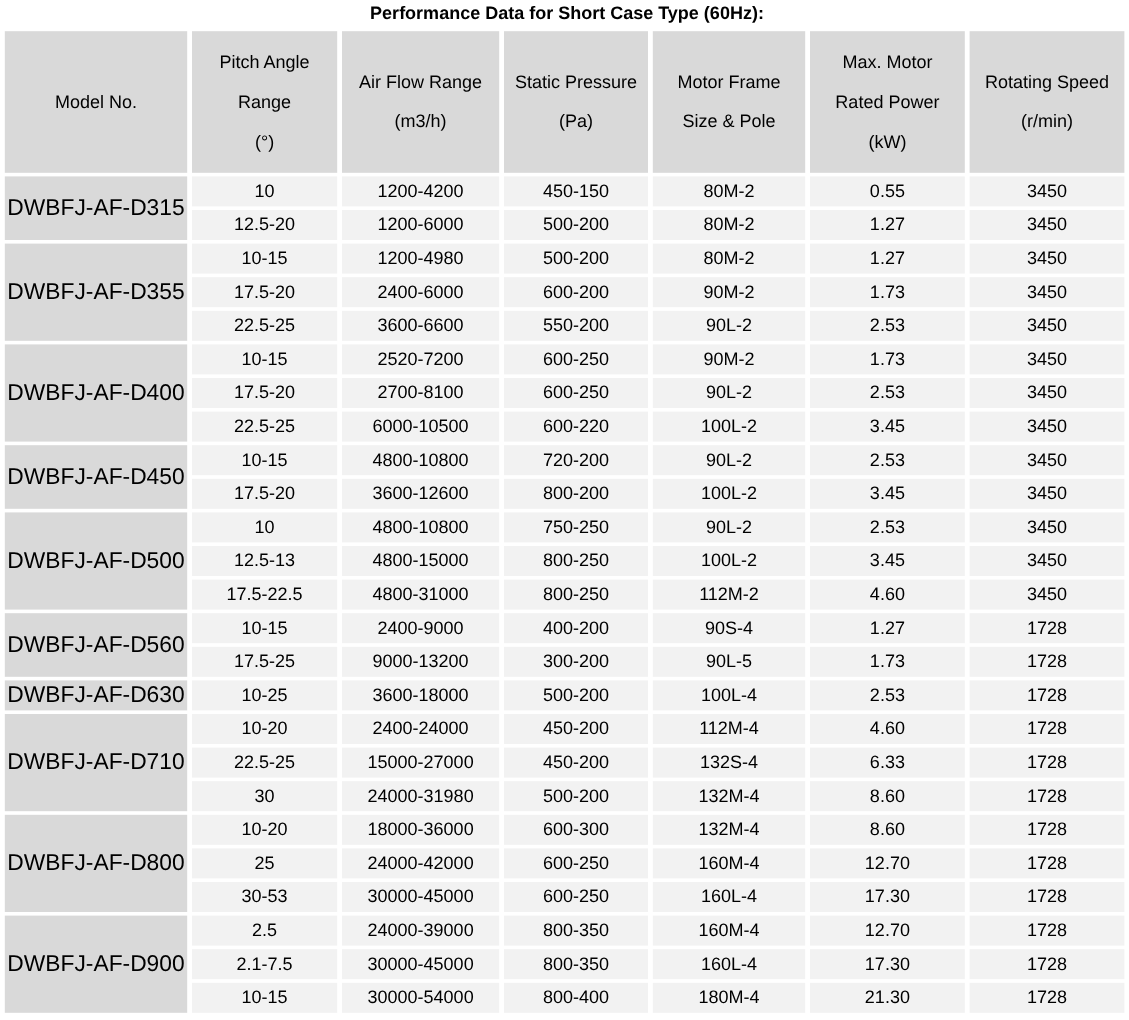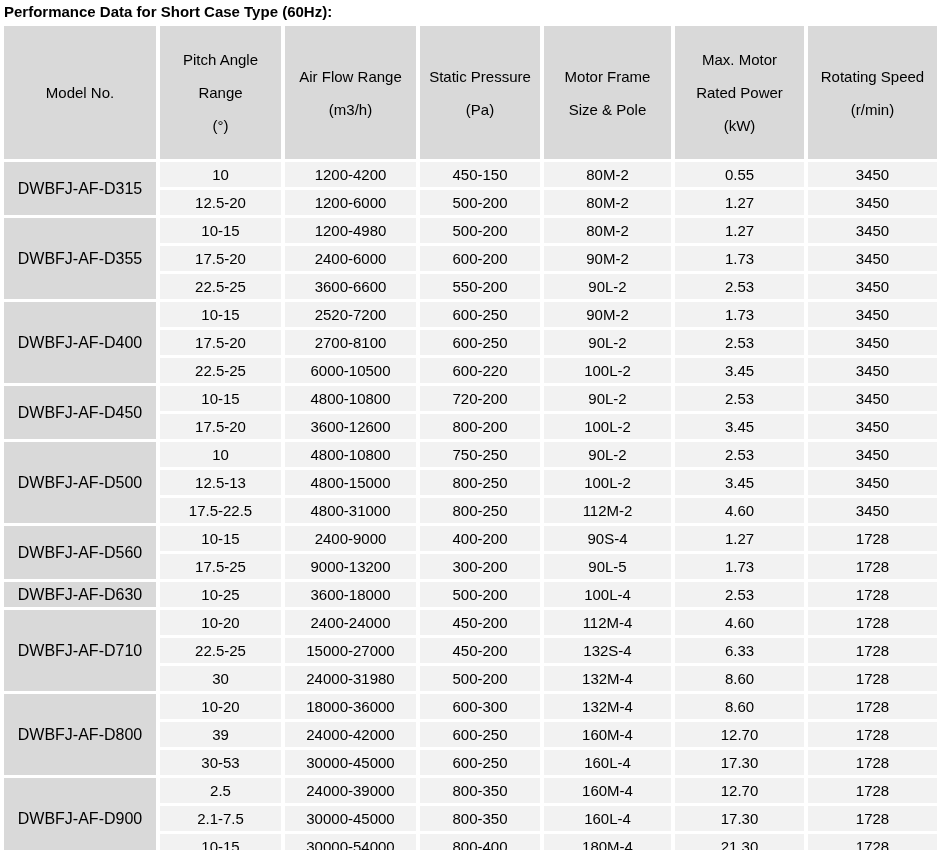--- a/index.html
+++ b/index.html
@@ -12,51 +12,52 @@
     font-family: "Liberation Sans", sans-serif;
     color: #000000;
   }
   .page-title {
     font-size: 15px;
     font-weight: bold;
     line-height: 20px;
     padding: 2px 0 0 4px;
     height: 21px;
     white-space: nowrap;
+    text-align: center;
   }
   table.perf-table {
     border-collapse: separate;
     border-spacing: 4px 3px;
     table-layout: fixed;
     width: 941px;
     margin: 0;
   }
   table.perf-table th {
     background: #d9d9d9;
     font-weight: normal;
     font-size: 15px;
-    height: 133px;
+    height: 118px;
     text-align: center;
     vertical-align: middle;
     white-space: pre-line;
     line-height: 33px;
     padding: 0;
   }
   table.perf-table td {
     background: #f2f2f2;
     font-size: 15px;
     height: 25px;
     text-align: center;
     vertical-align: middle;
     padding: 0;
     white-space: nowrap;
   }
   table.perf-table td.model-cell {
     background: #d9d9d9;
-    font-size: 16px;
+    font-size: 19px;
   }
 </style>
 </head>
 <body>
 
 <div class="page">
   <div class="page-title">Performance Data for Short Case Type (60Hz):</div>
   <table class="perf-table">
     <colgroup>
       <col style="width:152px">
@@ -250,21 +251,21 @@
         <tr>
           <td class="model-cell" rowspan="3">DWBFJ-AF-D800</td>
           <td>10-20</td>
           <td>18000-36000</td>
           <td>600-300</td>
           <td>132M-4</td>
           <td>8.60</td>
           <td>1728</td>
         </tr>
         <tr>
-          <td>39</td>
+          <td>25</td>
           <td>24000-42000</td>
           <td>600-250</td>
           <td>160M-4</td>
           <td>12.70</td>
           <td>1728</td>
         </tr>
         <tr>
           <td>30-53</td>
           <td>30000-45000</td>
           <td>600-250</td>

